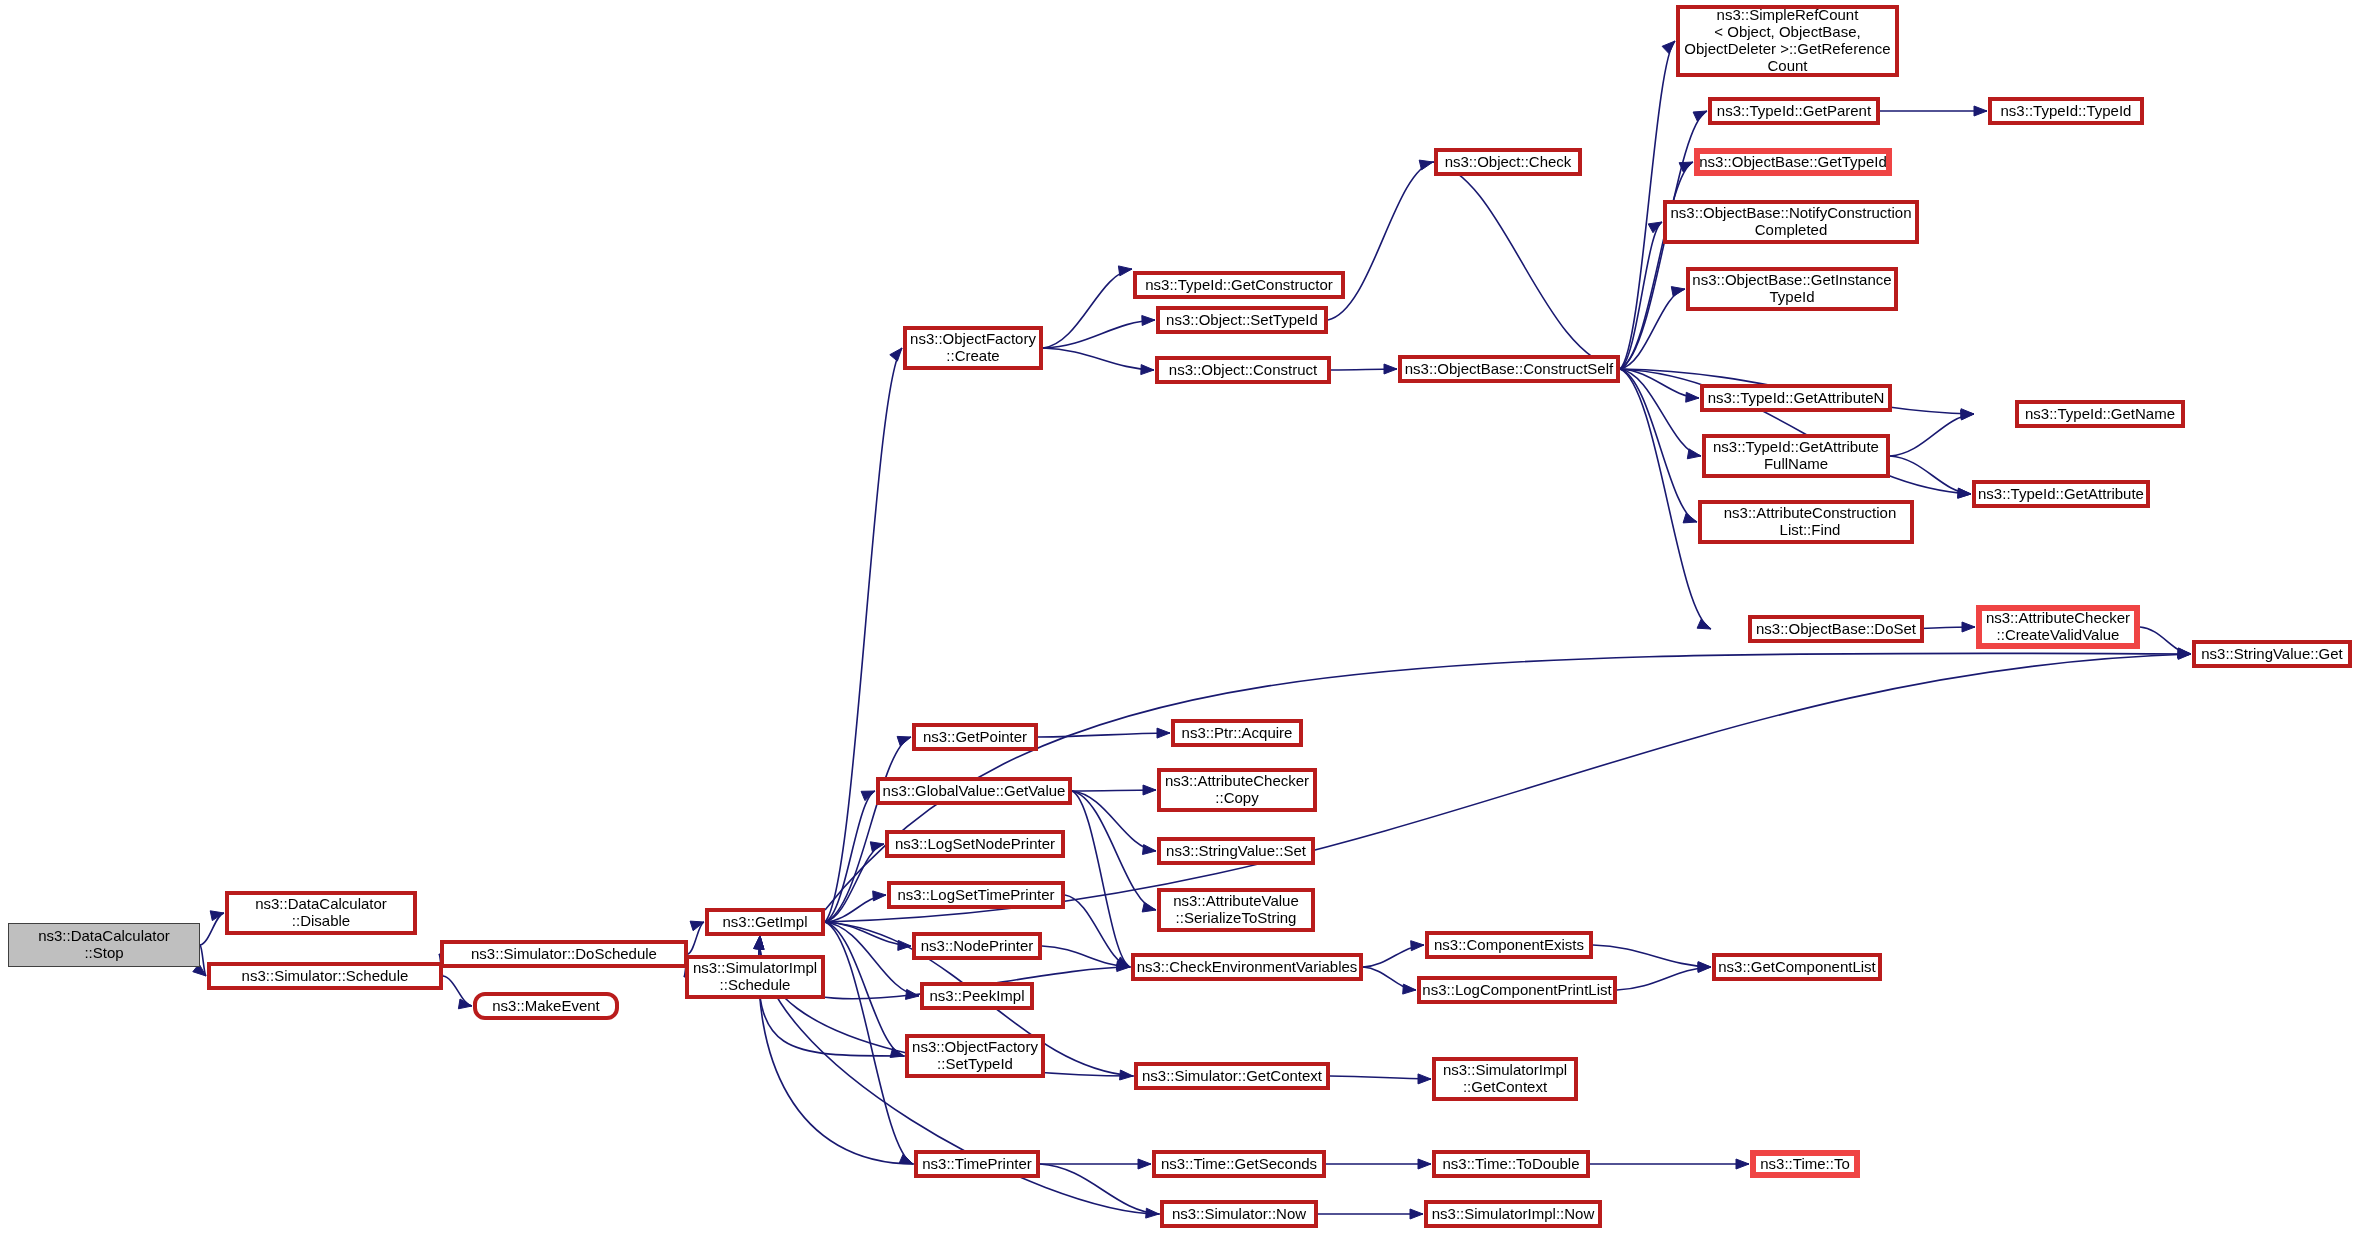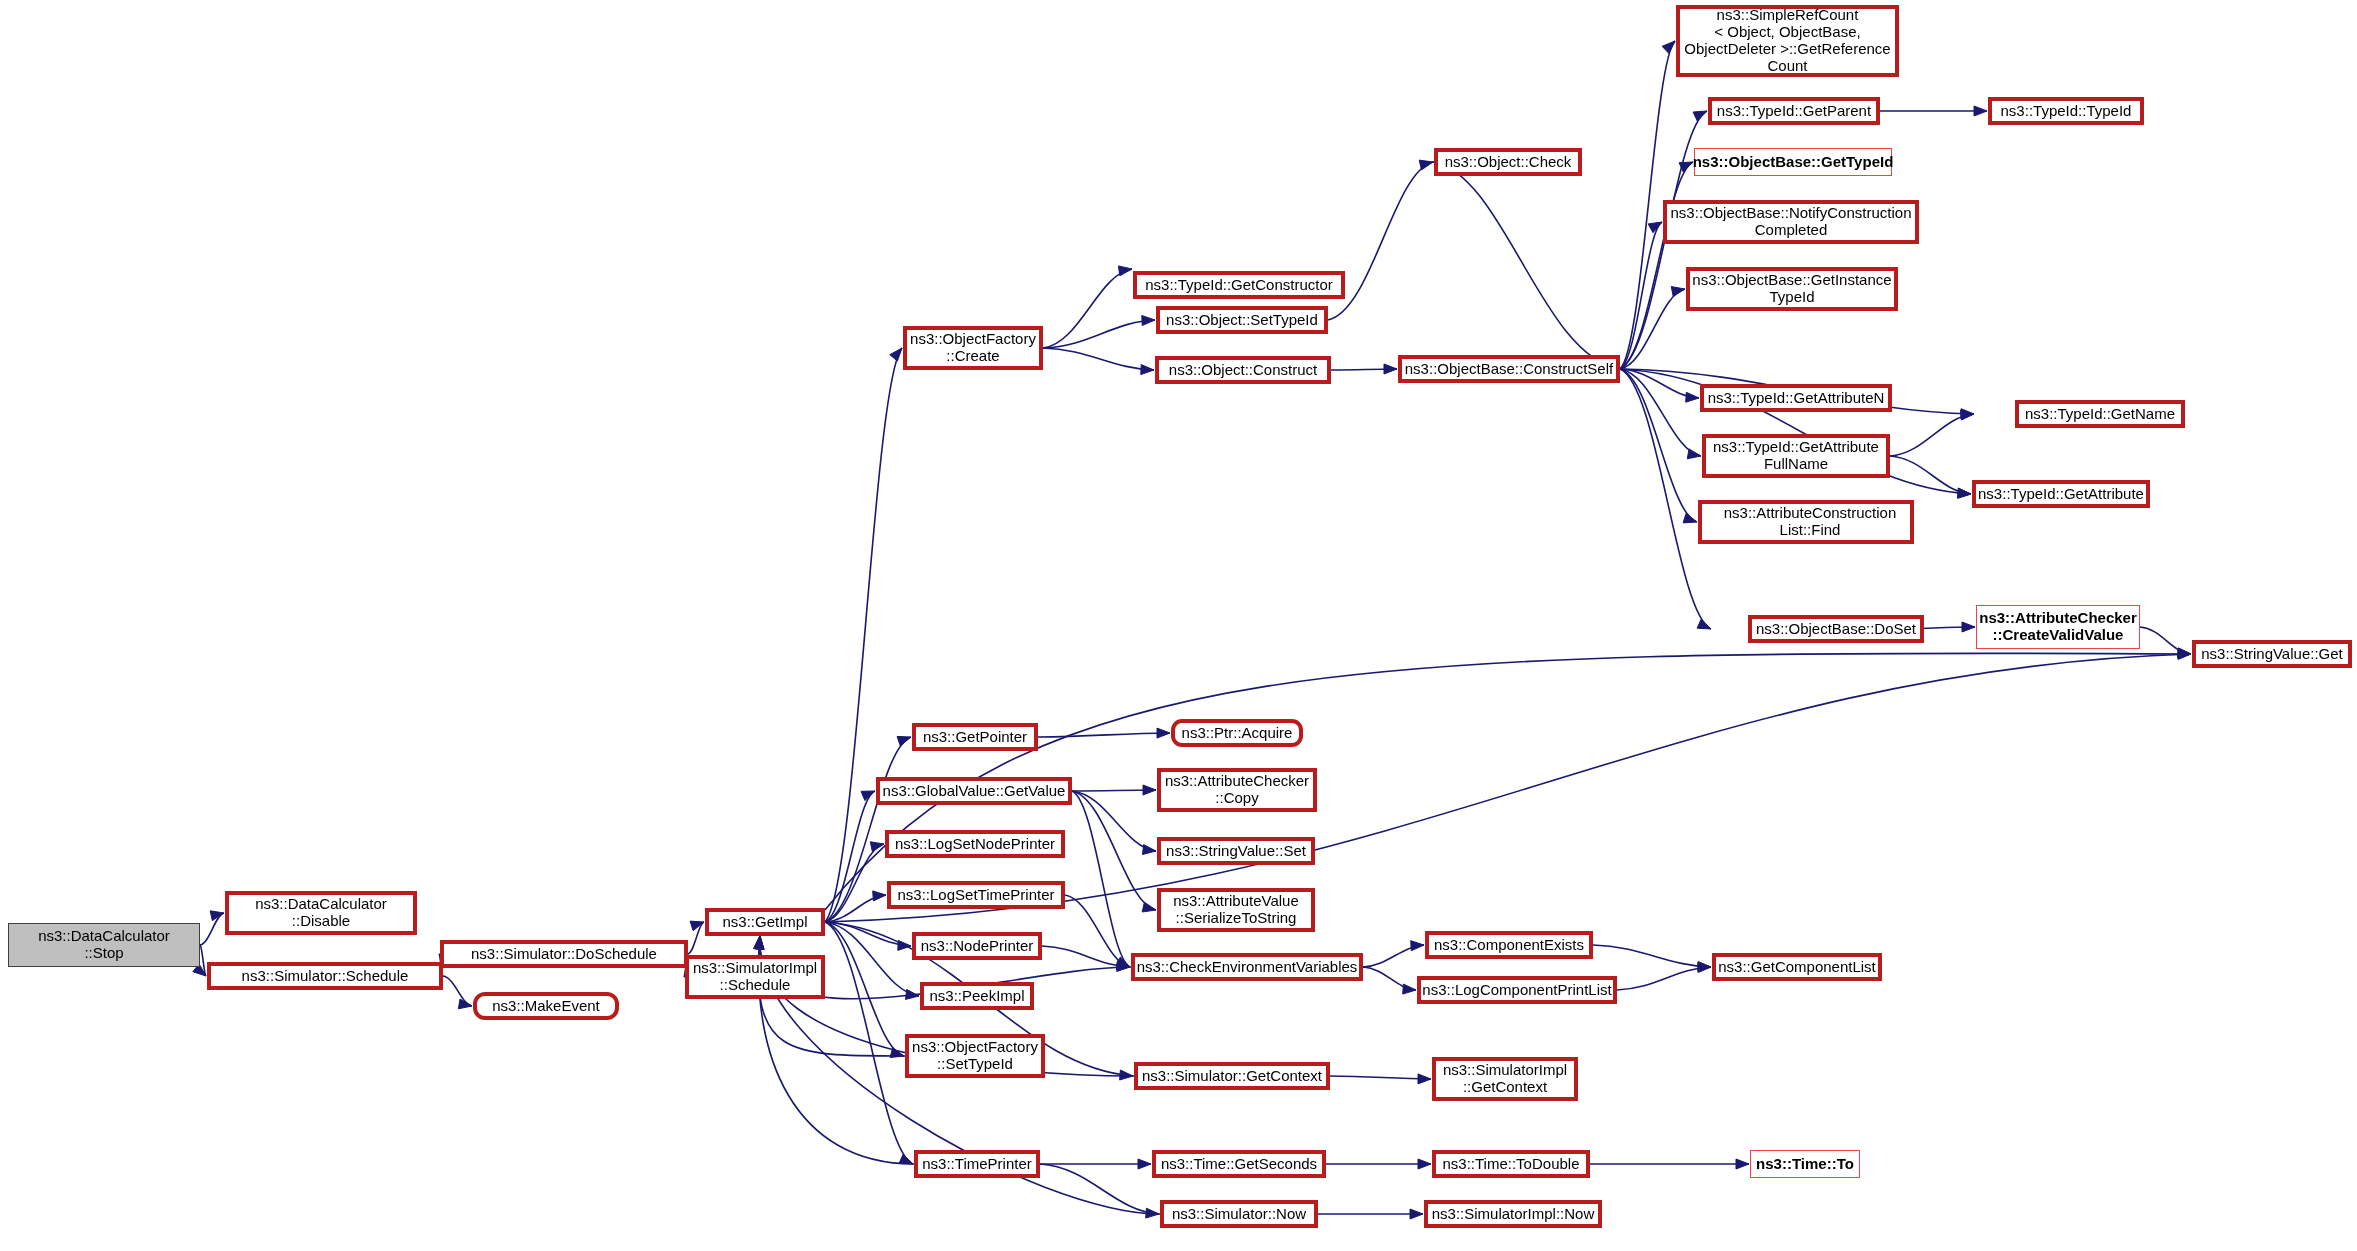--- a/index.html
+++ b/index.html
@@ -4,21 +4,21 @@
 <title>Call Graph</title>
 <style>
   html,body{margin:0;padding:0;background:#ffffff;}
   #canvas{position:relative;width:2357px;height:1251px;background:#ffffff;
           font-family:"Liberation Sans","DejaVu Sans",sans-serif;overflow:hidden;}
   .node{position:absolute;box-sizing:border-box;display:flex;align-items:center;
         justify-content:center;text-align:center;background:#ffffff;
         border:4px solid #b91c1c;color:#000000;line-height:1.12;
         font-size:15px;letter-spacing:0px;white-space:pre-line;padding:1px 4px;}
   .node.root{background:#bfbfbf;border:1px solid #404040;}
-  .node.red{border:1px solid #ef4444;font-weight:bold;}
+  .node.red{border:6px solid #ef4444;}
   svg#edges{position:absolute;left:0;top:0;width:2357px;height:1251px;
             pointer-events:none;}
   svg#edges path{fill:none;stroke:#191970;stroke-width:1.6px;}
   svg#edges polygon{fill:#191970;stroke:#191970;stroke-width:1px;}
 </style>
 </head>
 <body>
 
 <div id="canvas">
   <svg id="edges" viewBox="0 0 2357 1251" xmlns="http://www.w3.org/2000/svg">
@@ -181,21 +181,21 @@
 FullName</div>
       <div class="node" style="left: 1698px; top: 500px; width: 216px; height: 44px; padding-left: 12px;">ns3::AttributeConstruction
 List::Find</div>
       <div class="node" style="left: 1975px; top: 400px; width: 170px; height: 28px; margin-left: 40px;">ns3::TypeId::GetName</div>
       <div class="node" style="left: 1972px; top: 480px; width: 178px; height: 28px;">ns3::TypeId::GetAttribute</div>
       <div class="node" style="left: 1712px; top: 615px; width: 176px; height: 28px; margin-left: 36px;">ns3::ObjectBase::DoSet</div>
       <div class="node red" style="left: 1976px; top: 605px; width: 164px; height: 44px;">ns3::AttributeChecker
 ::CreateValidValue</div>
       <div class="node" style="left: 2192px; top: 640px; width: 160px; height: 28px;">ns3::StringValue::Get</div>
       <div class="node" style="left: 912px; top: 723px; width: 126px; height: 28px;">ns3::GetPointer</div>
-      <div class="node" style="left: 1171px; top: 719px; width: 132px; height: 28px; border-radius: 11px;">ns3::Ptr::Acquire</div>
+      <div class="node" style="left: 1171px; top: 719px; width: 132px; height: 28px;">ns3::Ptr::Acquire</div>
       <div class="node" style="left: 876px; top: 777px; width: 196px; height: 28px;">ns3::GlobalValue::GetValue</div>
       <div class="node" style="left: 1157px; top: 768px; width: 160px; height: 44px;">ns3::AttributeChecker
 ::Copy</div>
       <div class="node" style="left: 885px; top: 830px; width: 180px; height: 28px;">ns3::LogSetNodePrinter</div>
       <div class="node" style="left: 1157px; top: 837px; width: 158px; height: 28px;">ns3::StringValue::Set</div>
       <div class="node" style="left: 887px; top: 881px; width: 178px; height: 28px;">ns3::LogSetTimePrinter</div>
       <div class="node" style="left: 1157px; top: 888px; width: 158px; height: 44px;">ns3::AttributeValue
 ::SerializeToString</div>
       <div class="node" style="left: 912px; top: 932px; width: 130px; height: 28px;">ns3::NodePrinter</div>
       <div class="node" style="left: 1131px; top: 953px; width: 232px; height: 28px;">ns3::CheckEnvironmentVariables</div>

